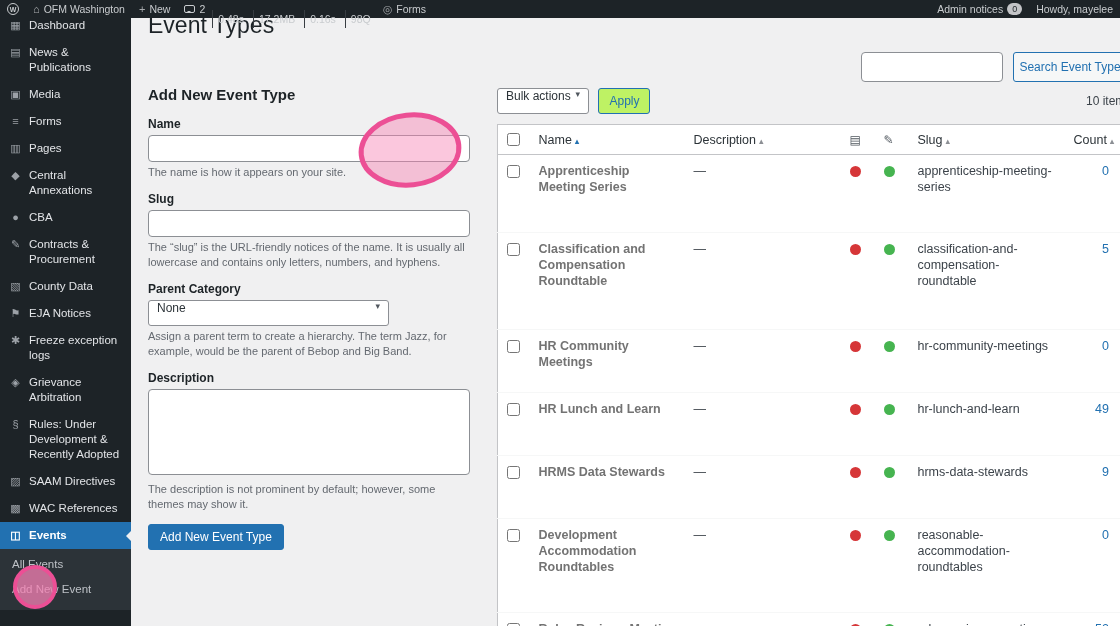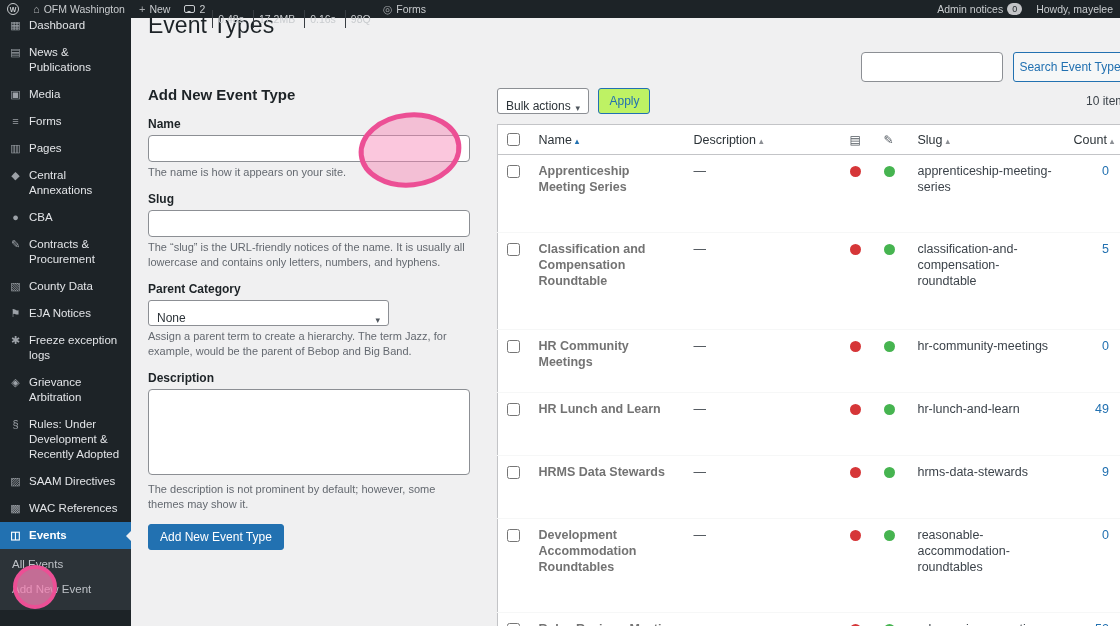--- a/index.html
+++ b/index.html
@@ -50,21 +50,21 @@
                    border:1px solid #2271b1; border-radius:3px; background:#f6f7f7; color:#2271b1;
                    font-size:12px; white-space:nowrap; cursor:pointer; font-family:"Liberation Sans",sans-serif; }
 
   
   #addform { position:absolute; left:148px; top:86px; width:322px; }
   #addform h2 { font-size:15px; font-weight:600; color:#1d2327; margin:0 0 14px; }
   .flabel { display:block; font-size:12px; font-weight:bold; color:#1d2327; margin-bottom:4px; }
   .finput { width:100%; height:27px; border:1px solid #8c8f94; border-radius:4px; background:#fff;
             padding:0 8px; font-size:12.5px; margin-bottom:3px; font-family:"Liberation Sans",sans-serif; }
   .fhelp { font-size:11px; line-height:15px; color:#646970; margin-bottom:12px; }
-  .fakeselect { display:flex; align-items:flex-end; justify-content:space-between;
+  .fakeselect { display:flex; align-items:flex-start; justify-content:space-between;
                 border:1px solid #8c8f94; border-radius:3px; background:#fff;
                 padding:0 8px; font-size:12px; color:#2c3338; cursor:pointer; }
   #parent-select { width:241px; height:26px; margin-bottom:3px; }
   .ftextarea { width:100%; height:86px; border:1px solid #8c8f94; border-radius:4px; background:#fff;
                padding:6px 8px; font-size:12.5px; resize:none; margin-bottom:3px;
                font-family:"Liberation Sans",sans-serif; }
   .btn-primary { height:26px; padding:0 11px; background:#2271b1; border:1px solid #2271b1; color:#fff;
                  border-radius:3px; font-size:12px; cursor:pointer; font-family:"Liberation Sans",sans-serif; }
 
   

